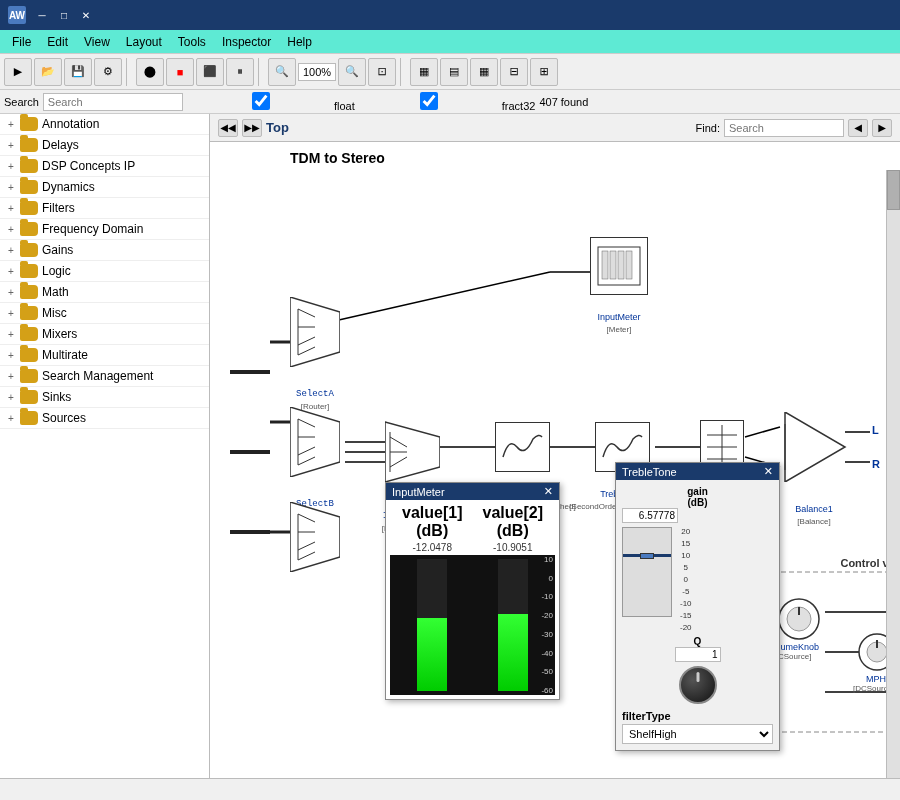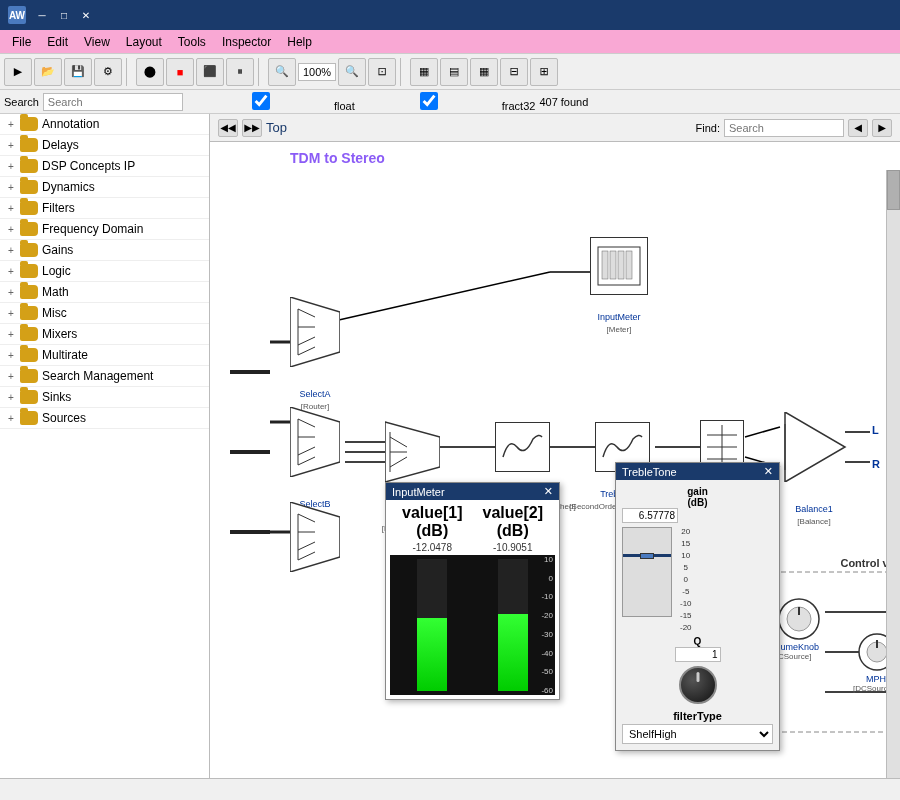--- a/index.html
+++ b/index.html
@@ -26,21 +26,21 @@
     #titlebar .title-text { flex: 1; font-size: 12px; }
     #titlebar .win-controls { display: flex; gap: 2px; }
     #titlebar .win-btn {
       width: 20px; height: 18px; background: transparent;
       border: none; color: white; font-size: 10px;
       cursor: pointer; display: flex; align-items: center; justify-content: center;
     }
 
     
     #menubar {
-      background: #f9a8d4;
+      background: #5eead4;
       height: 24px;
       display: flex;
       align-items: center;
       padding: 0 4px;
       border-bottom: 1px solid #ccc;
       font-size: 12px;
     }
     .menu-item {
       padding: 2px 8px;
       cursor: pointer;
@@ -146,38 +146,38 @@
       padding: 0 8px;
       gap: 4px;
       font-size: 12px;
     }
     .nav-btn {
       width: 20px; height: 18px;
       background: #e0e0e0; border: 1px solid #bbb;
       border-radius: 2px; cursor: pointer;
       font-size: 10px; display: flex; align-items: center; justify-content: center;
     }
-    .breadcrumb { font-size: 13px; font-weight: normal; color: #1a3a6b; margin-right: 8px; }
+    .breadcrumb { font-size: 13px; font-weight: bold; color: #1a3a6b; margin-right: 8px; }
     .find-label { font-size: 11px; margin-left: auto; }
     .find-input { height: 18px; border: 1px solid #bbb; padding: 0 4px; font-size: 11px; width: 120px; }
 
     
     #canvas {
       position: relative;
       width: 100%;
       height: calc(100% - 28px);
       background: white;
       overflow: hidden;
     }
 
     
     .diagram-title {
       position: absolute;
       top: 8px; left: 80px;
-      font-size: 14px; font-weight: bold; color: #8b5cf6;
+      font-size: 14px; font-weight: bold; color: #000000;
     }
 
     
     .block {
       position: absolute;
       background: white;
       border: 1.5px solid #333;
       display: flex;
       flex-direction: column;
       align-items: center;
@@ -200,21 +200,21 @@
       color: #555;
       white-space: nowrap;
     }
 
     
     .router-block {
       position: absolute;
     }
     .router-block .block-label {
       position: absolute; bottom: -28px; left: 50%; transform: translateX(-50%);
-      font-size: 9px; color: #003399; white-space: nowrap; text-align: center;
+      font-size: 9px; color: #003399; white-space: nowrap; text-align: center; font-family: Liberation Mono, monospace;
     }
     .router-block .block-sublabel {
       position: absolute; bottom: -40px; left: 50%; transform: translateX(-50%);
       font-size: 8px; color: #555; white-space: nowrap;
     }
 
     
     .triangle-block {
       position: absolute;
     }
@@ -353,21 +353,21 @@
       border-radius: 2px;
     }
     .gain-scale {
       font-size: 8px;
       color: #333;
       display: flex;
       flex-direction: column;
       gap: 3px;
       margin-left: 4px;
     }
-    .tt-label { font-size: 11px; font-weight: bold; margin: 4px 0 2px; text-align: center; }
+    .tt-label { font-size: 11px; font-weight: bold; margin: 4px 0 2px; text-align: left; }
     .tt-select {
       width: 100%;
       font-size: 11px;
       border: 1px solid #bbb;
       background: white;
       padding: 2px;
     }
 
     
     #statusbar {

